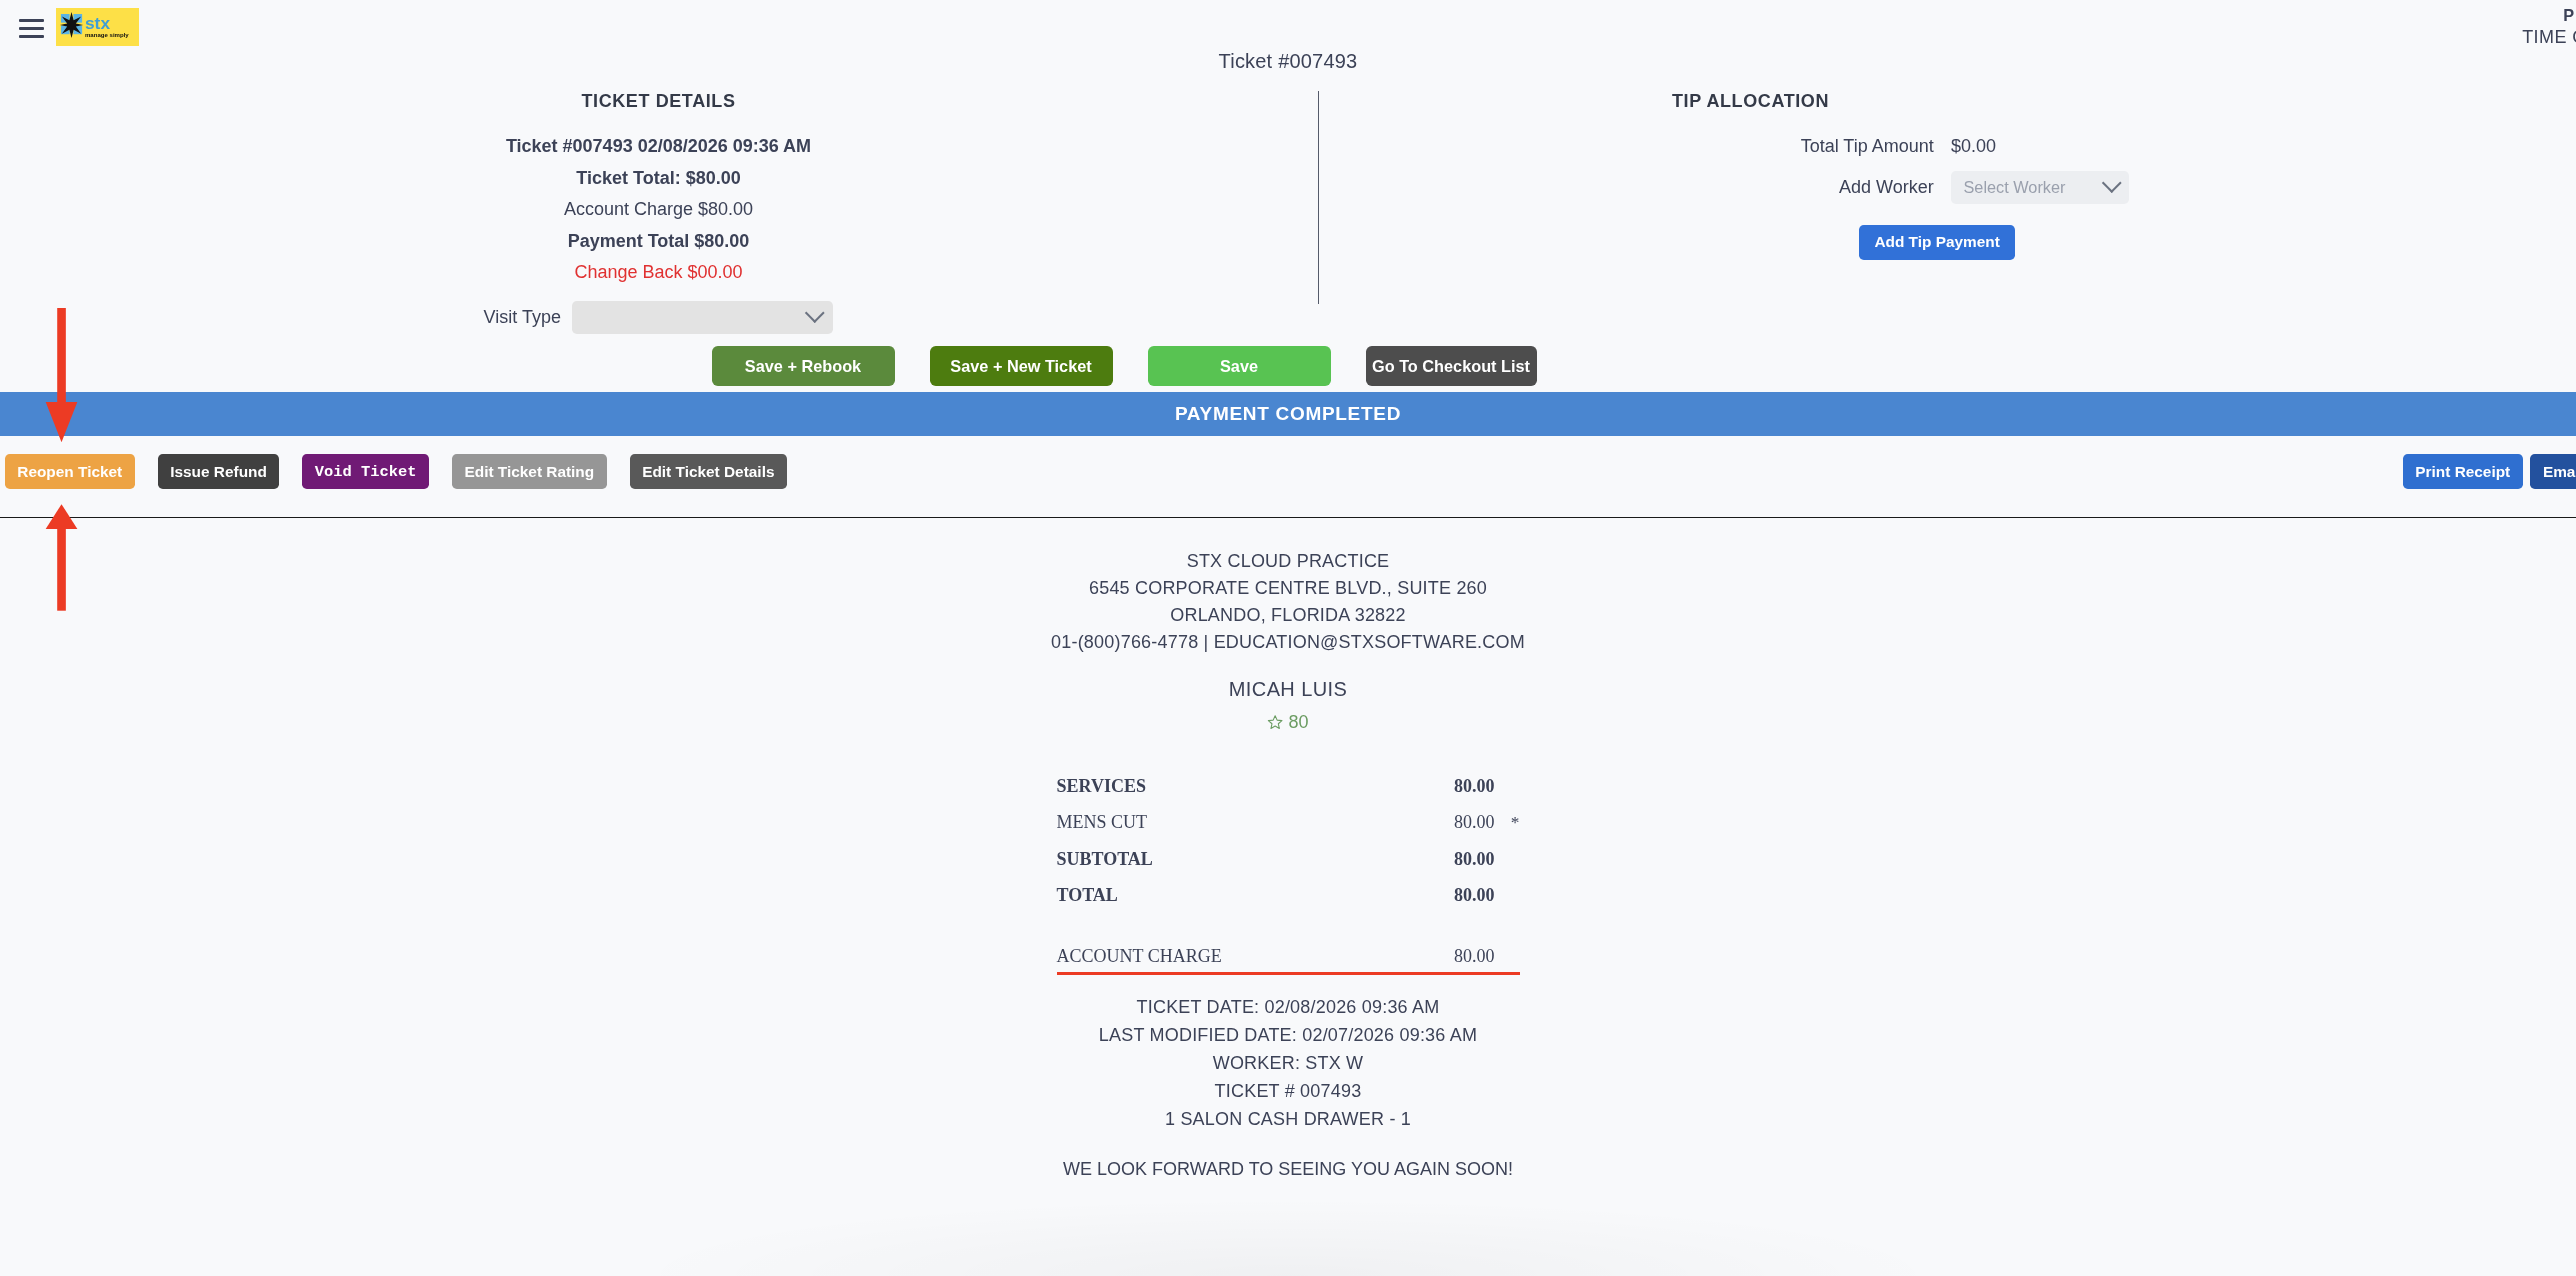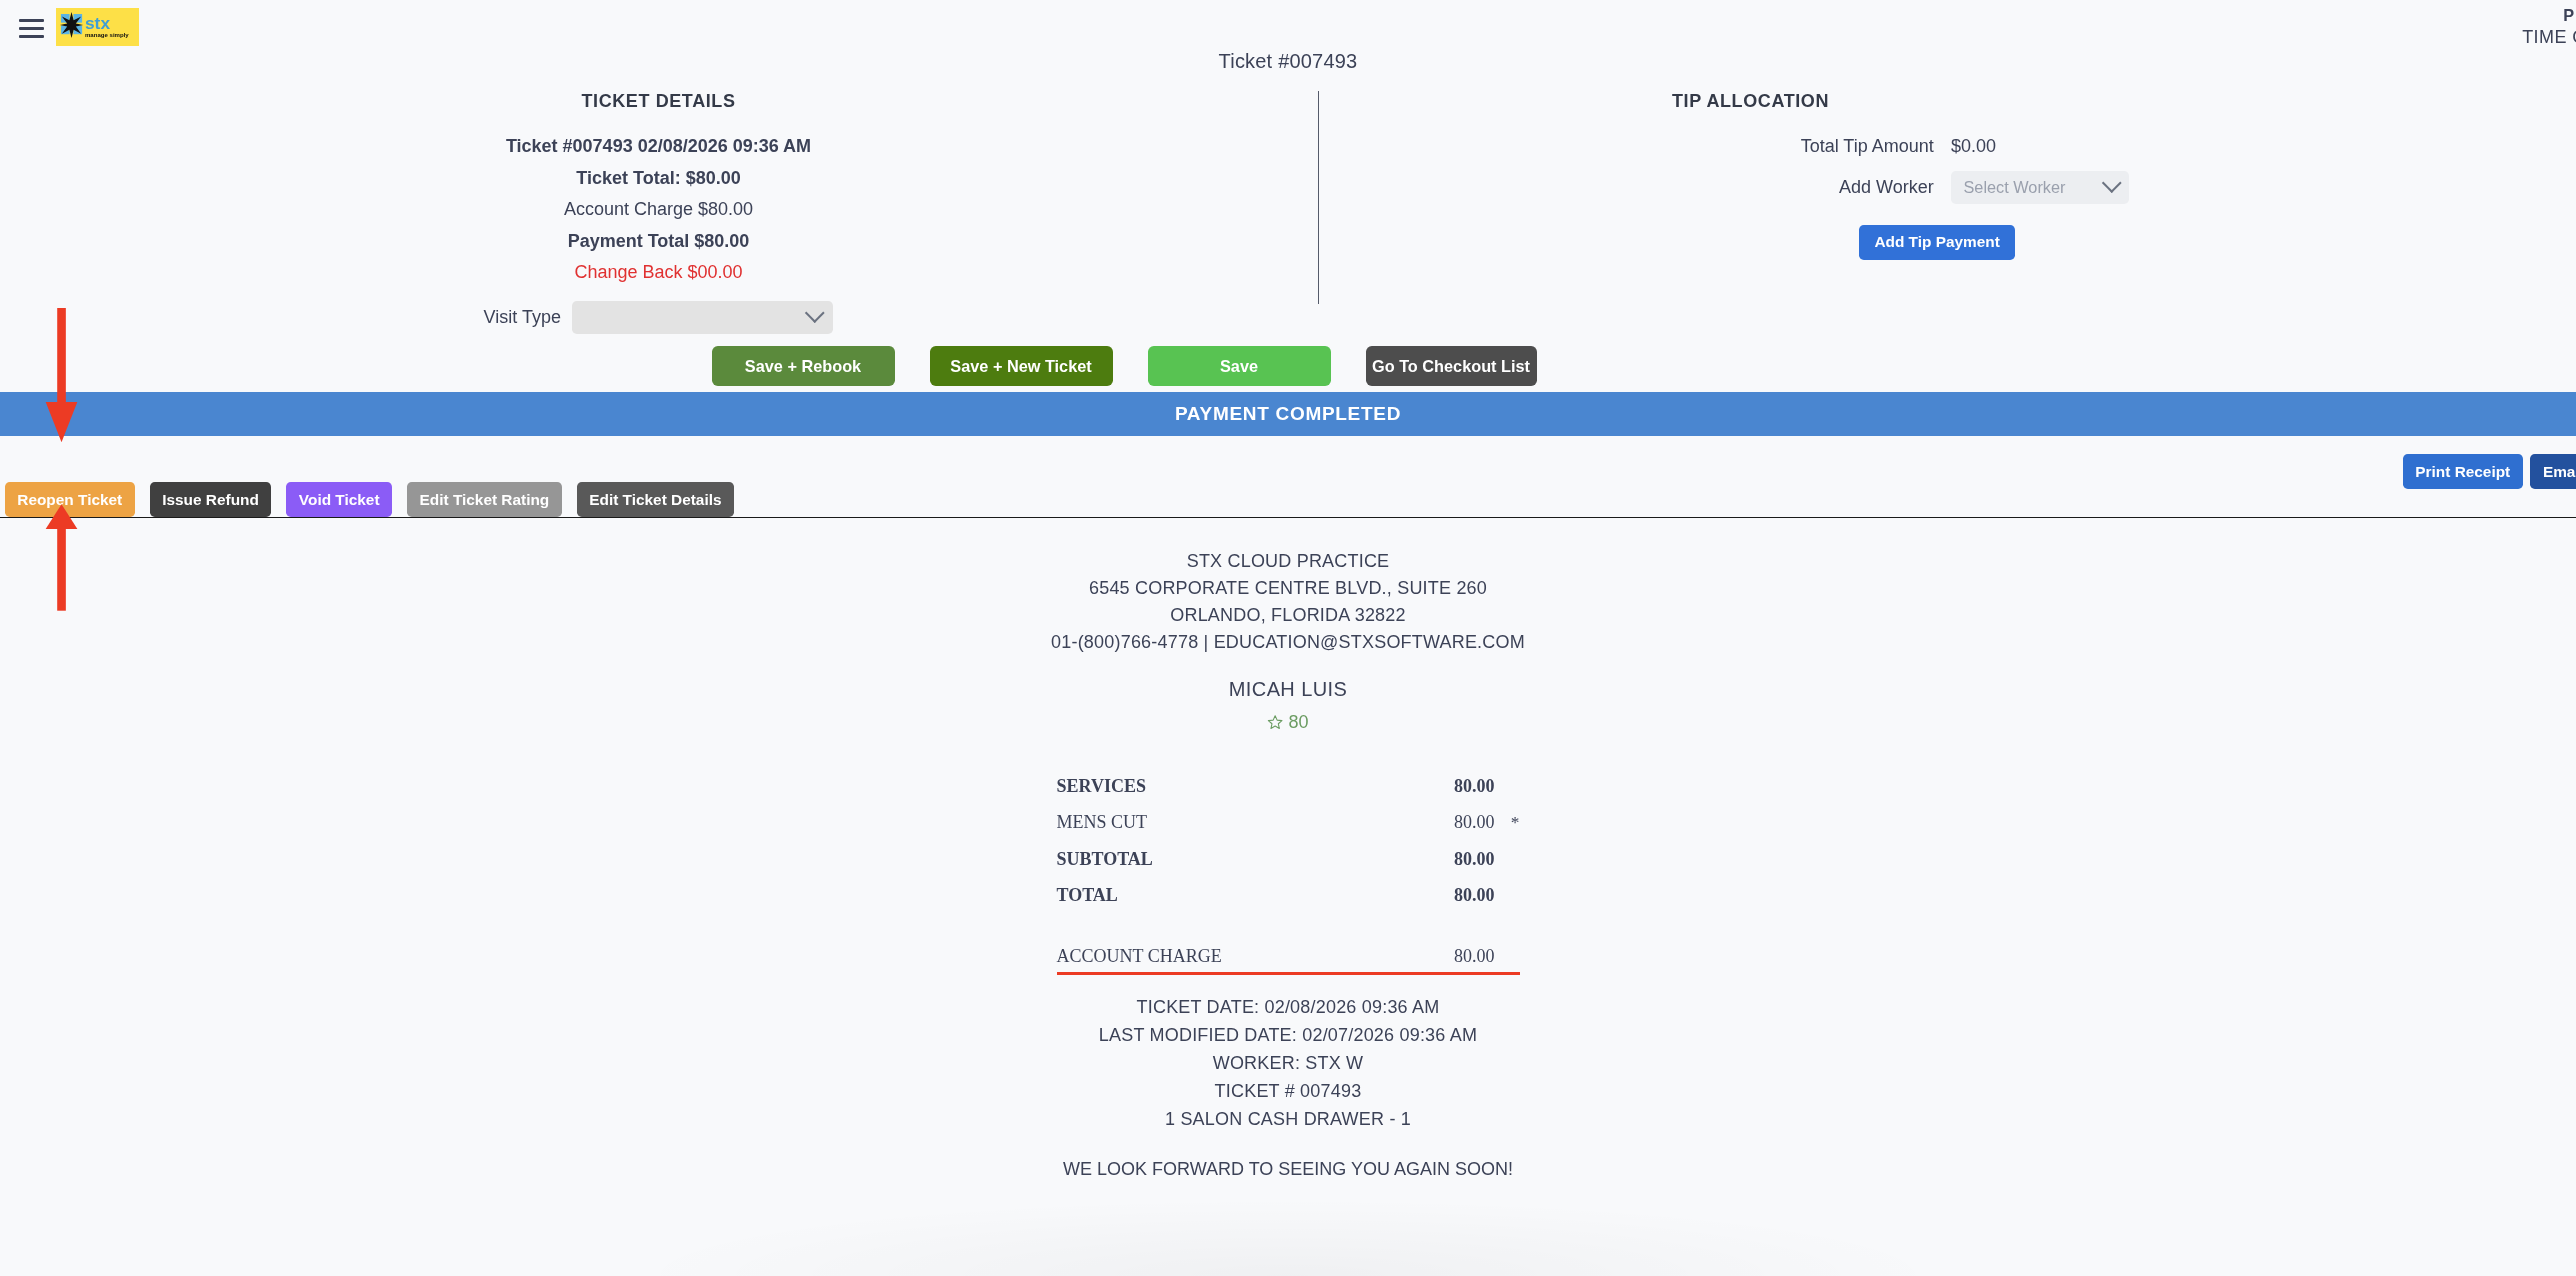--- a/index.html
+++ b/index.html
@@ -155,35 +155,35 @@
     color: #ffffff; font-size: 19px; font-weight: 700; letter-spacing: 0.7px;
   }
 
   
   .action-bar {
     position: absolute; top: 454px; left: 0;
     width: 2576px; height: 44px;
   }
   .action-left {
     position: absolute; left: 4.8px; top: 0;
-    display: flex; gap: 15px; margin-top: 28px;
+    display: flex; gap: 23px;
   }
   .action-right {
     position: absolute; right: -53px; top: 0;
     display: flex; gap: 7.7px;
   }
   .abtn {
     border: none; border-radius: 4.8px; color: #fff;
     font-family: "Liberation Sans", sans-serif;
     font-size: 15.4px; font-weight: 700;
     padding: 8.7px 12.5px; cursor: pointer; white-space: nowrap;
   }
   .abtn-reopen   { background:#eda344; }
   .abtn-refund   { background:#404040; }
-  .abtn-void     { background:#8b5cf6; }
+  .abtn-void     { background:#701a75;font-family:Liberation Mono, monospace; }
   .abtn-rating   { background:#969696; }
   .abtn-details  { background:#595959; }
   .abtn-print    { background:#2f6fd0; }
   .abtn-email    { background:#23519e; }
 
   .hr-line {
     position: absolute; top: 517px; left: 0;
     width: 2576px; height: 1px; background: #1a1a1a;
   }
 

